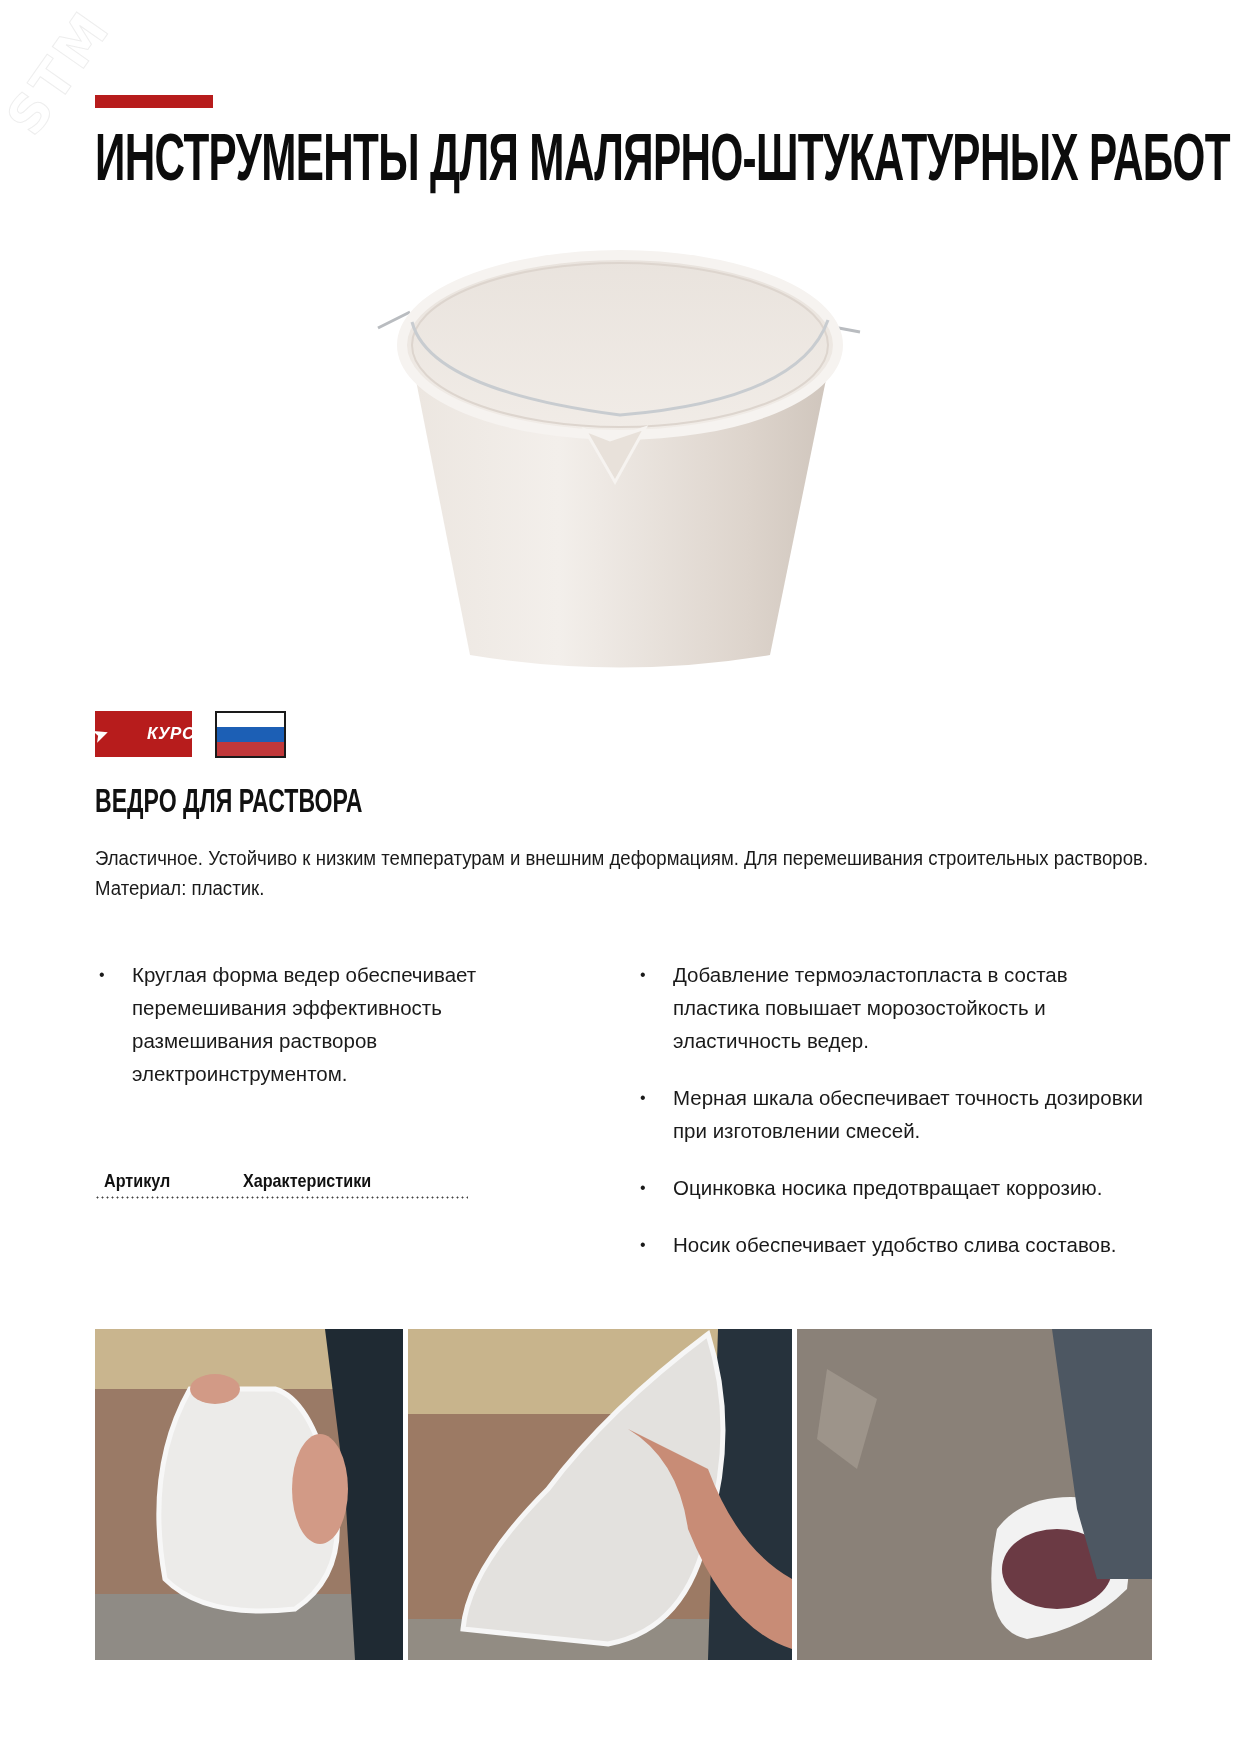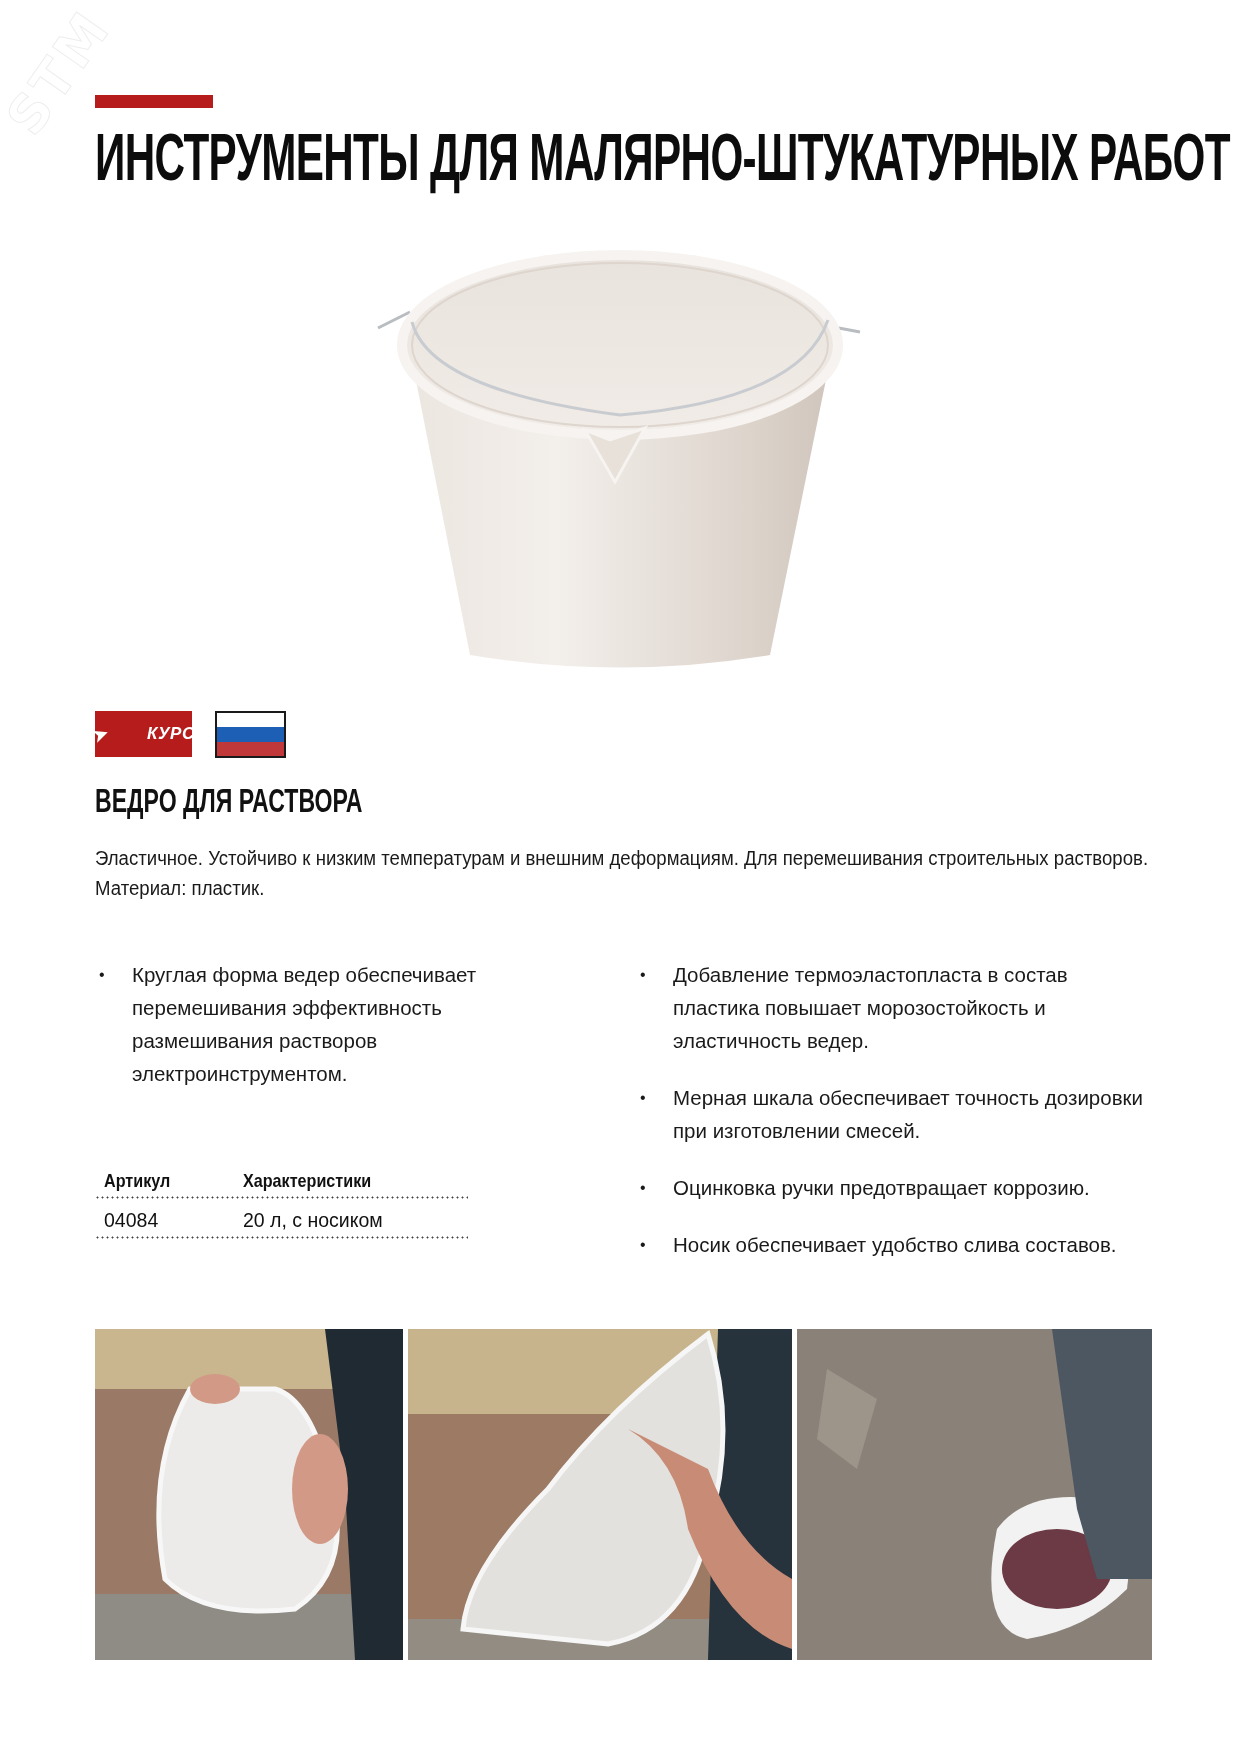--- a/index.html
+++ b/index.html
@@ -128,36 +128,32 @@
   <li class="bullet-item">
     <span class="dot">•</span>
     <span class="txt">Добавление термоэластопласта в состав пластика повышает морозостойкость и эластичность ведер.</span>
   </li>
   <li class="bullet-item">
     <span class="dot">•</span>
     <span class="txt">Мерная шкала обеспечивает точность дозировки при изготовлении смесей.</span>
   </li>
   <li class="bullet-item">
     <span class="dot">•</span>
-    <span class="txt">Оцинковка ручки предотвращает коррозию.</span>
+    <span class="txt">Оцинковка носика предотвращает коррозию.</span>
   </li>
   <li class="bullet-item">
     <span class="dot">•</span>
     <span class="txt">Носик обеспечивает удобство слива составов.</span>
   </li>
 </ul>
 
 <div class="spec-table">
   <div class="spec-row header">
     <div class="col-a"><span>Артикул</span></div>
     <div class="col-b"><span>Характеристики</span></div>
-  </div>
-  <div class="spec-row data">
-    <div class="col-a"><span>04084</span></div>
-    <div class="col-b"><span>20 л, с носиком</span></div>
   </div>
 </div>
 
 <div class="photo-row">
   <div class="photo" style="width:308px" aria-label="Мужчина сгибает ведро руками">
     <svg viewBox="0 0 308 331" preserveAspectRatio="none">
       <rect width="308" height="331" fill="#9a7a66"></rect>
       <rect width="308" height="60" fill="#c9b58e"></rect>
       <rect y="265" width="308" height="66" fill="#8f8b85"></rect>
       <path d="M230 0 L308 0 L308 331 L260 331 L250 160 Z" fill="#1f2a33"></path>

